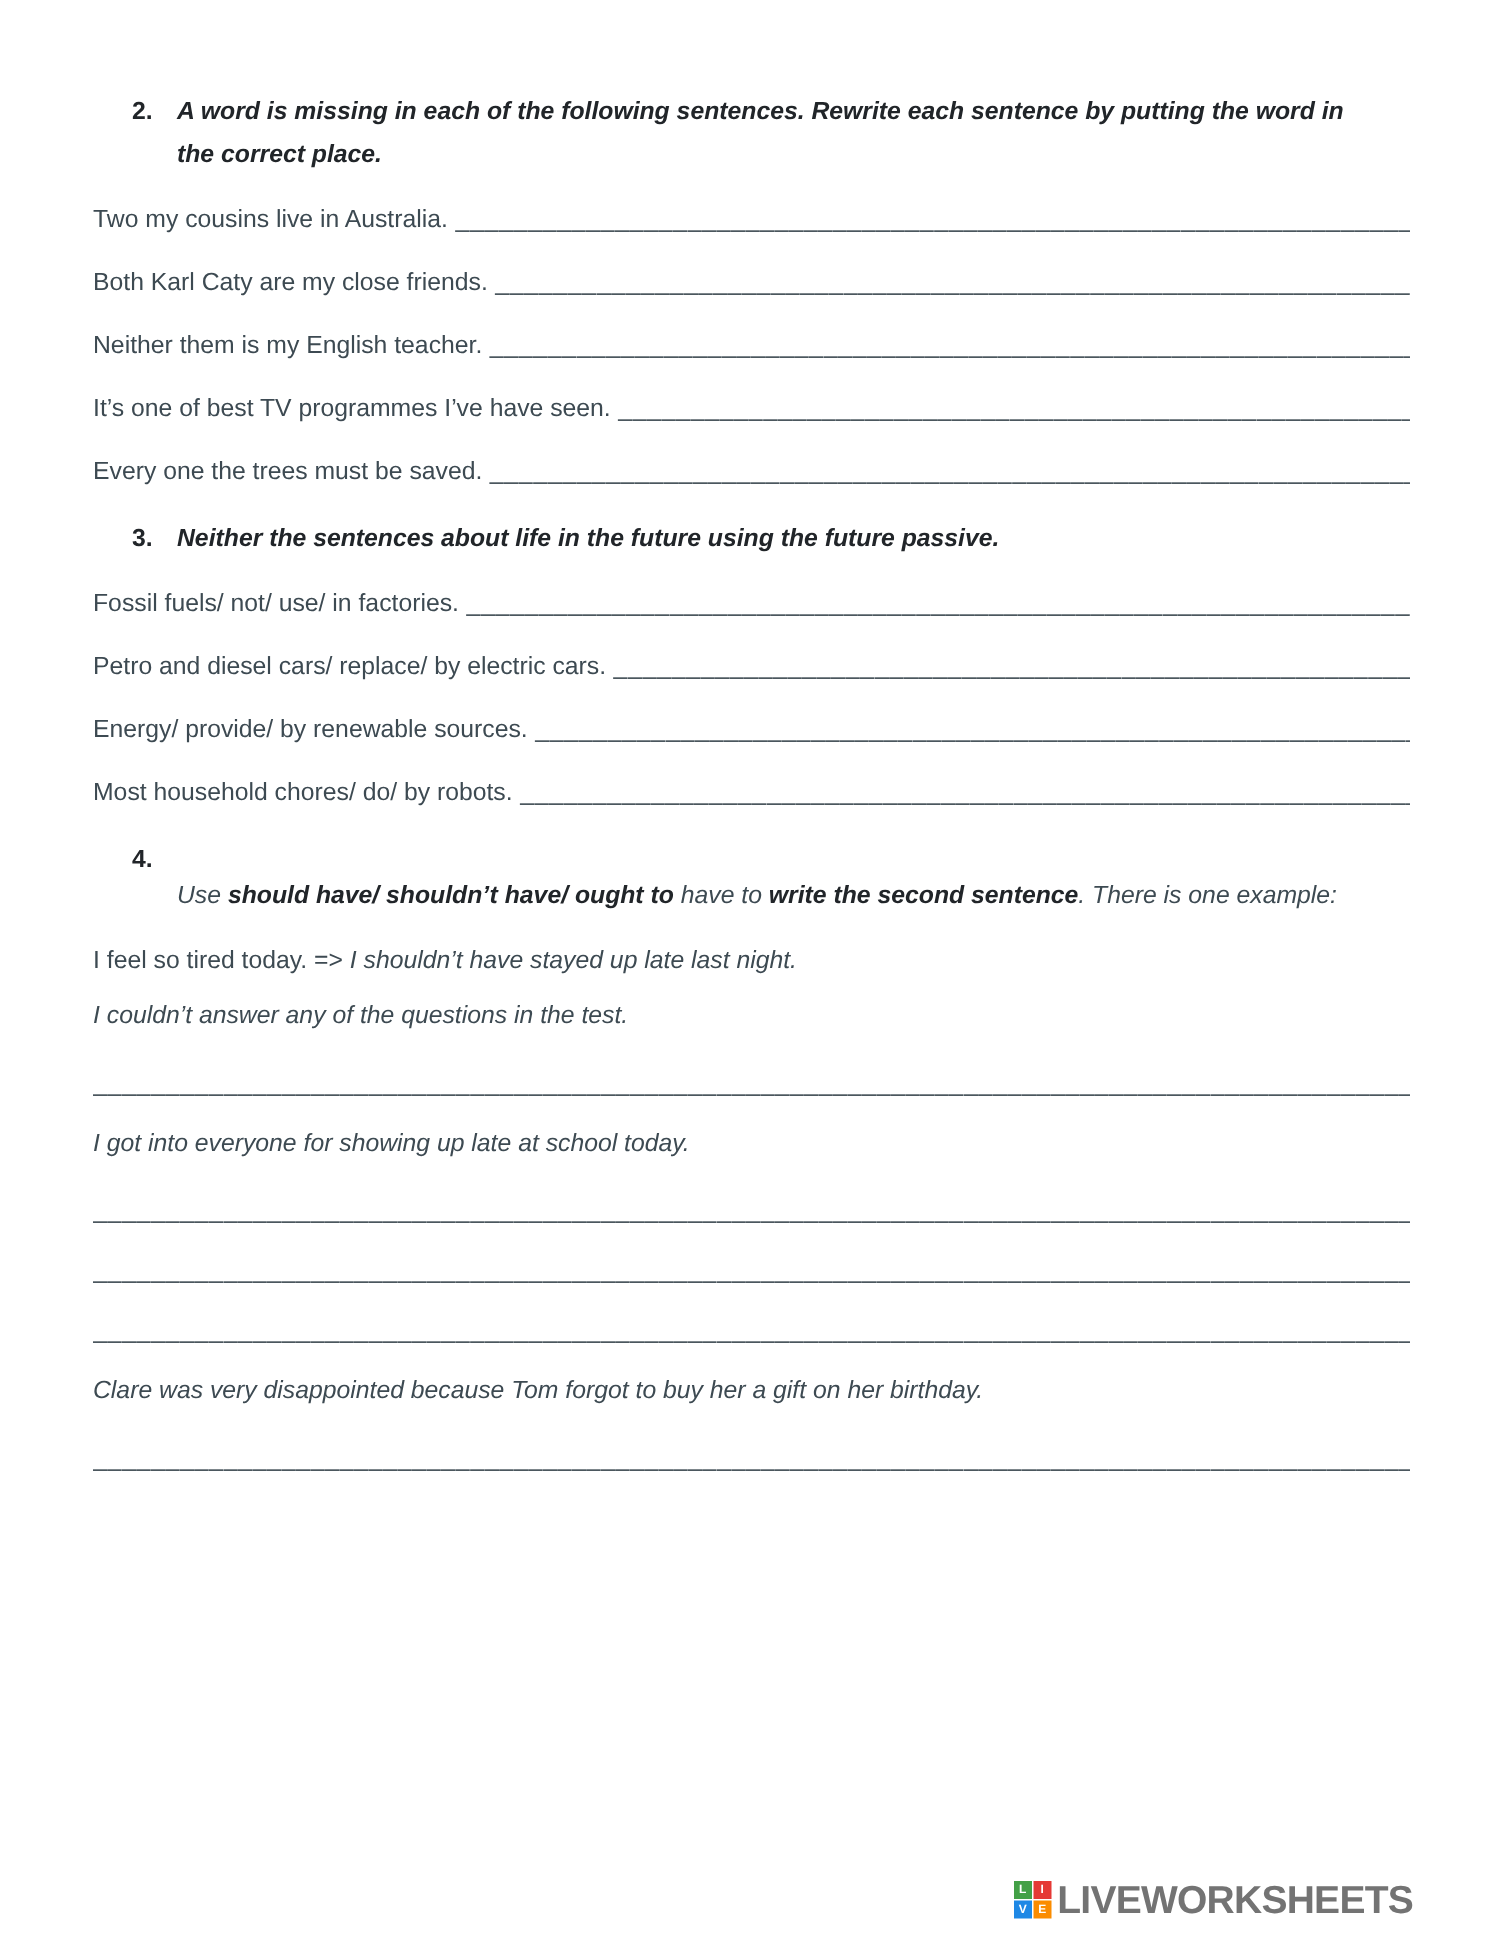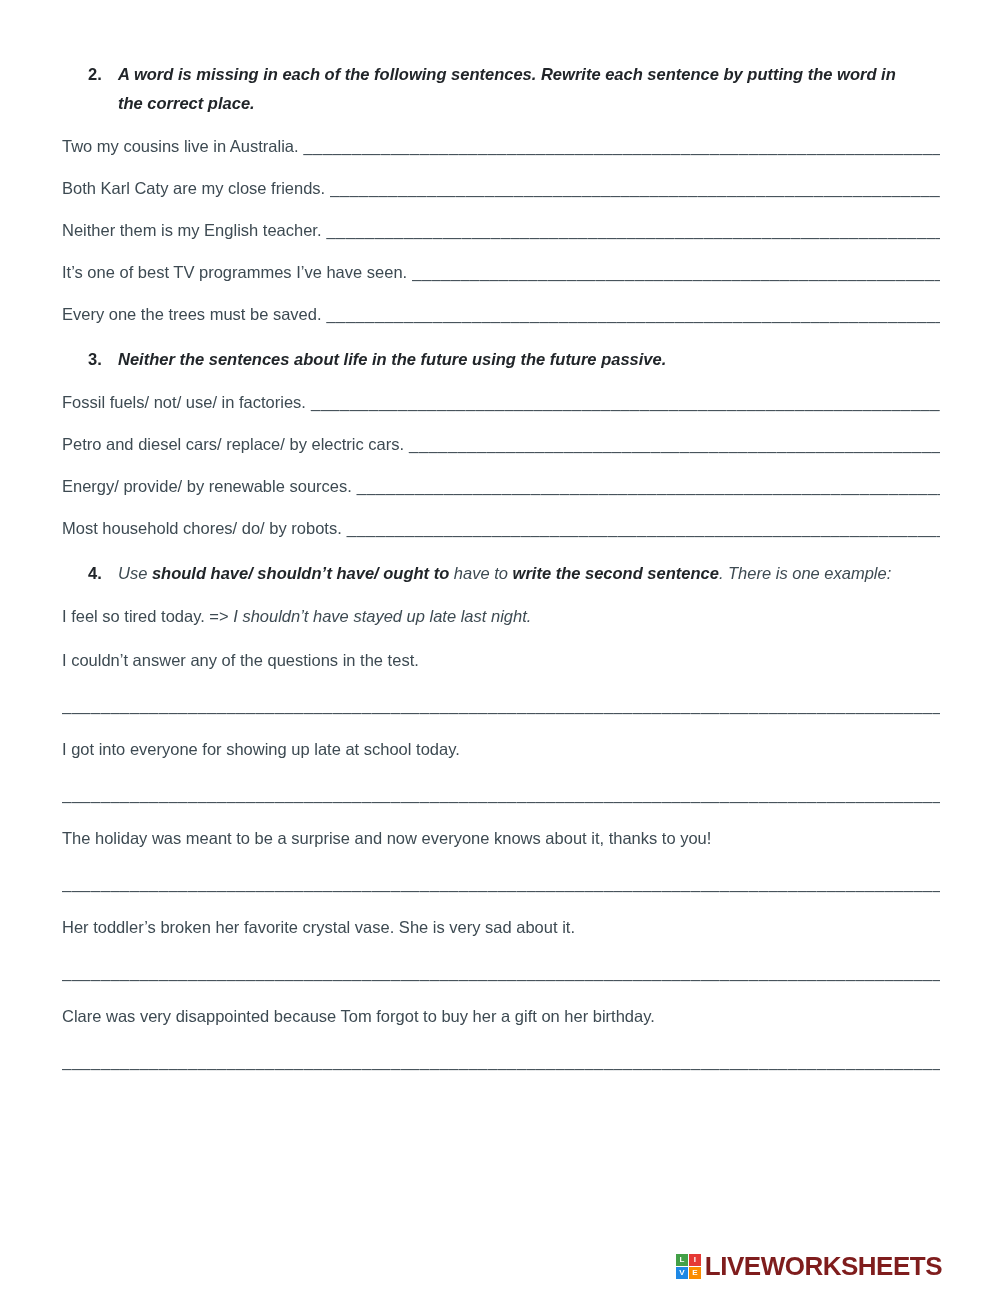--- a/index.html
+++ b/index.html
@@ -31,21 +31,21 @@
     white-space:nowrap;
     overflow:hidden;
     margin:0 0 13px 0;
   }
   .blank {
     margin-left:5px;
     color:#3d4a52;
     letter-spacing:0.5px;
   }
   .blank-full { margin-left:0; }
-  .q { margin:15px 0 16px 0; }
+  .q { margin:4px 0 16px 0;font-style:italic; }
   .blank-line { margin:0 0 11px 0; }
   .example { margin:0 0 8px 0; }
   .example em { font-style:italic; }
   .bold-part { font-weight:bold; color:#212529; }
   .footer {
     position:absolute;
     right:58px;
     bottom:12px;
     display:flex;
     align-items:center;
@@ -64,21 +64,21 @@
     justify-content:center;
     color:#ffffff;
     font-size:8px;
     font-weight:bold;
     line-height:1;
   }
   .brand-text {
     font-size:26px;
     font-weight:800;
     letter-spacing:-0.5px;
-    color:#7f1d1d;
+    color:#737373;
   }
 </style>
 </head>
 <body>
 
 <div class="page">
 
   <div class="section-head">
     <span class="num">2.</span>
     <span class="title">A word is missing in each of the following sentences. Rewrite each sentence by putting the word in the correct place.</span>
@@ -113,43 +113,41 @@
   </p>
   <p class="fill-line">
     <span>Energy/ provide/ by renewable sources.</span><span class="blank">____________________________________________________________________________________________________________________________________________</span>
   </p>
   <p class="fill-line">
     <span>Most household chores/ do/ by robots.</span><span class="blank">____________________________________________________________________________________________________________________________________________</span>
   </p>
 
   <div class="section-head mt">
     <span class="num">4.</span>
-    <span class="title" style="font-weight:normal; color:#3d4a52;"><span>Use </span><span class="bold-part">should have/ shouldn’t have/ ought to</span><span> have to </span><span class="bold-part">write the second sentence</span><span>. There is one example:</span></span>
+    <span class="title" style="font-weight:normal; color:#3d4a52;margin-top:24px;"><span>Use </span><span class="bold-part">should have/ shouldn’t have/ ought to</span><span> have to </span><span class="bold-part">write the second sentence</span><span>. There is one example:</span></span>
   </div>
 
   <p class="example">
     <span>I feel so tired today. =&gt; </span><em>I shouldn’t have stayed up late last night.</em>
   </p>
 
   <p class="q">I couldn’t answer any of the questions in the test.</p>
   <p class="fill-line blank-line">
     <span class="blank blank-full">____________________________________________________________________________________________________________________________________________</span>
   </p>
 
   <p class="q">I got into everyone for showing up late at school today.</p>
   <p class="fill-line blank-line">
     <span class="blank blank-full">____________________________________________________________________________________________________________________________________________</span>
   </p>
 
-  <p class="q">The holiday was meant to be a surprise and now everyone knows about it, thanks to you!</p>
   <p class="fill-line blank-line">
     <span class="blank blank-full">____________________________________________________________________________________________________________________________________________</span>
   </p>
 
-  <p class="q">Her toddler’s broken her favorite crystal vase. She is very sad about it.</p>
   <p class="fill-line blank-line">
     <span class="blank blank-full">____________________________________________________________________________________________________________________________________________</span>
   </p>
 
   <p class="q">Clare was very disappointed because Tom forgot to buy her a gift on her birthday.</p>
   <p class="fill-line blank-line">
     <span class="blank blank-full">____________________________________________________________________________________________________________________________________________</span>
   </p>
 
   <div class="footer">

